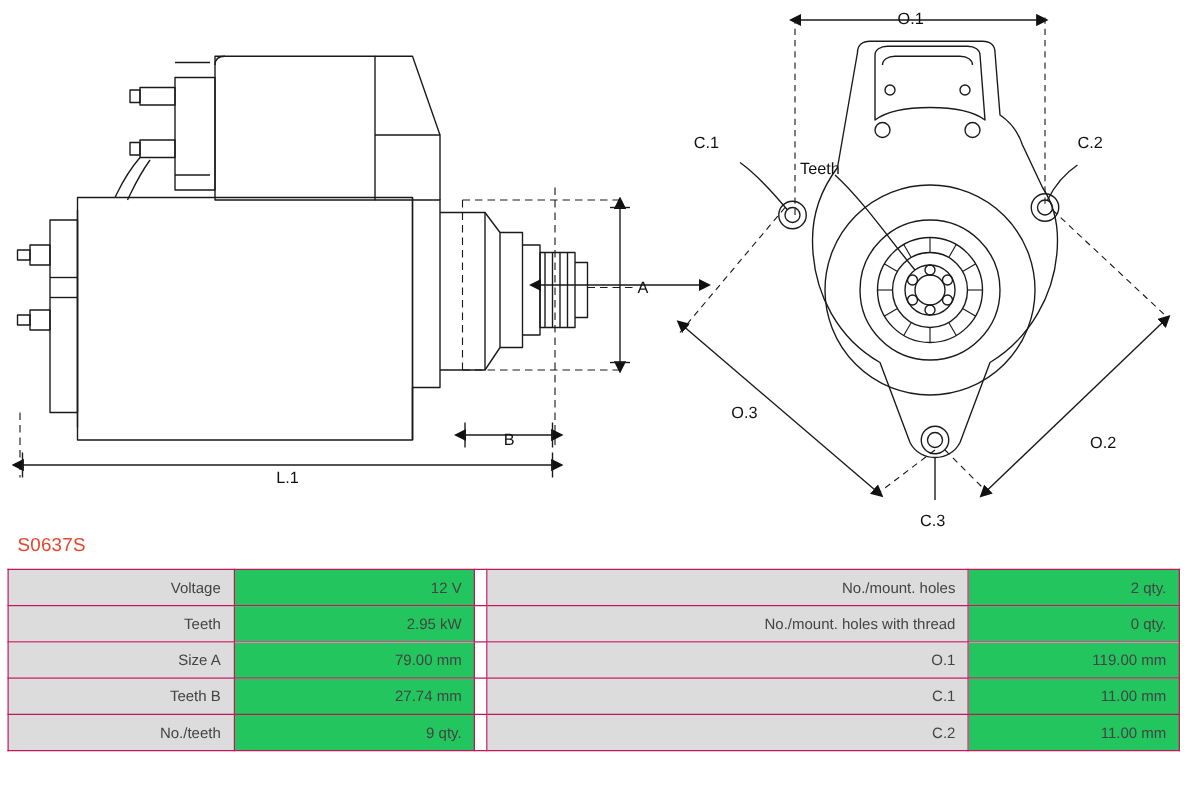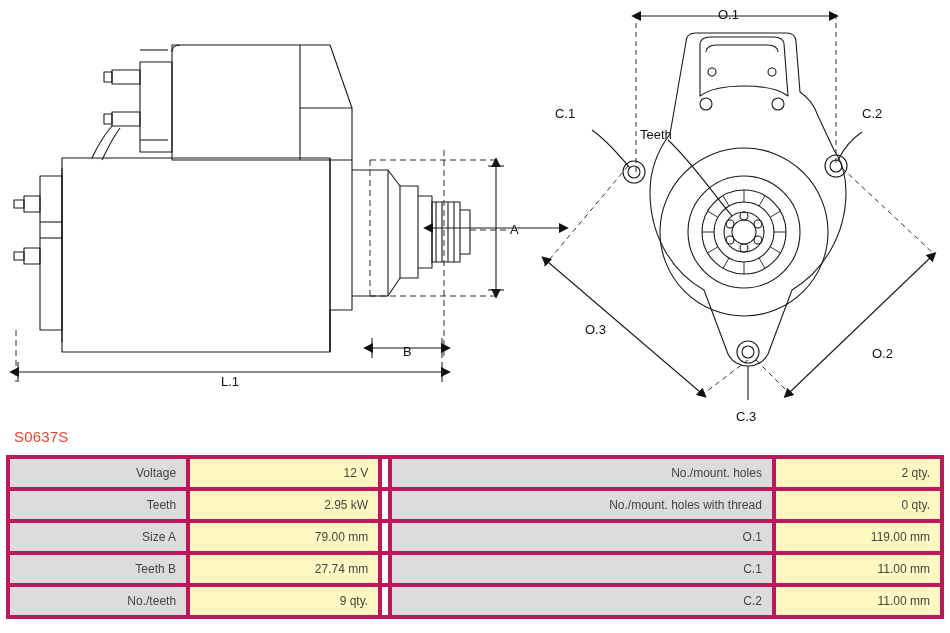--- a/index.html
+++ b/index.html
@@ -26,29 +26,29 @@
 
   
   .spec-table{
     position:absolute;left:6px;top:455px;
     width:938px;
     border-collapse:collapse;
     table-layout:fixed;
   }
   .spec-table td{
     height:28px;
-    border:4px solid #be185d;
+    border:1px solid #be185d;
     font-size:12px;
     color:#444;
     padding:0 10px;
     white-space:nowrap;
     overflow:hidden;
   }
   .lbl{background:#dcdcdc;text-align:right;}
-  .val{background:#fef9c3;text-align:right;}
+  .val{background:#22c55e;text-align:right;}
   .gap{background:#ffffff;border:none;width:8px;padding:0;}
   .c-lbl-l{width:150px;}
   .c-val-l{width:160px;}
   .c-lbl-r{width:320px;}
   .c-val-r{width:140px;}
   .dimtxt-b{font-family:"Liberation Sans", sans-serif;font-size:13px;fill:#111;}
 </style>
 </head>
 <body>
 

